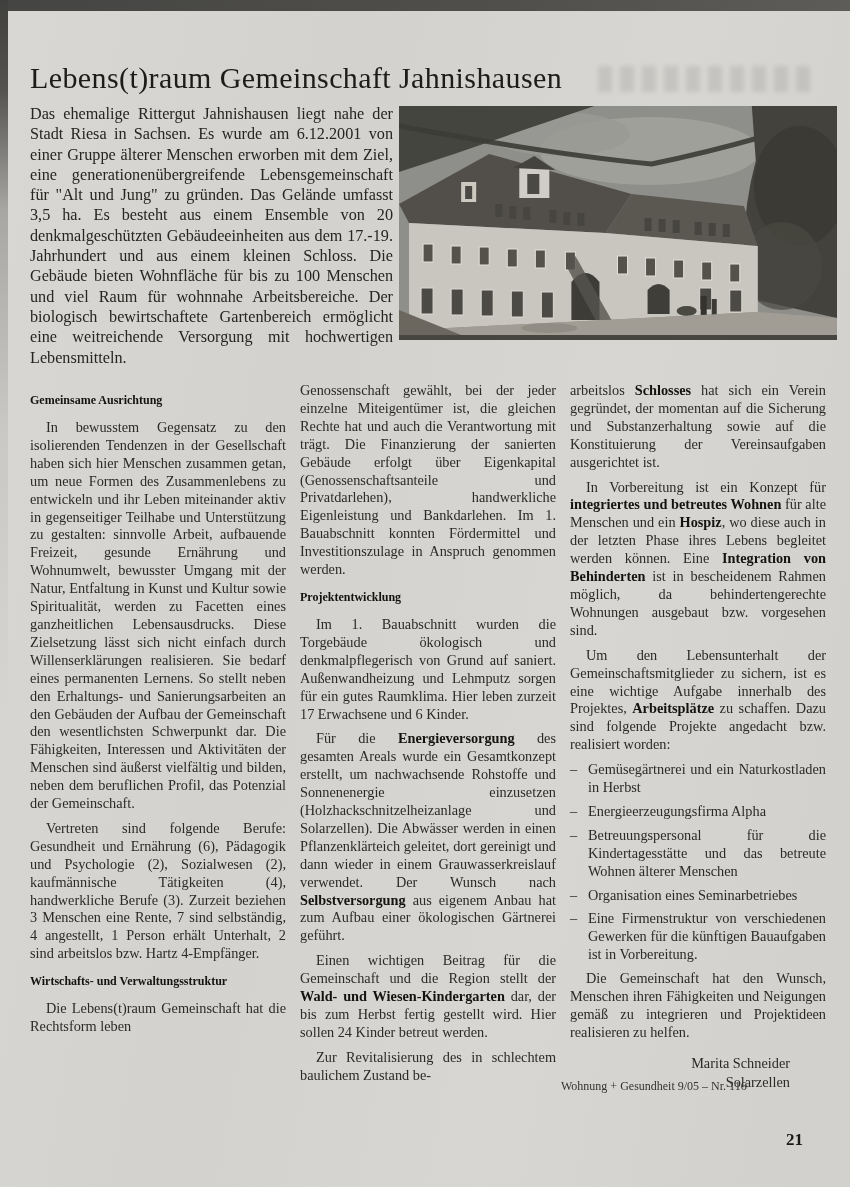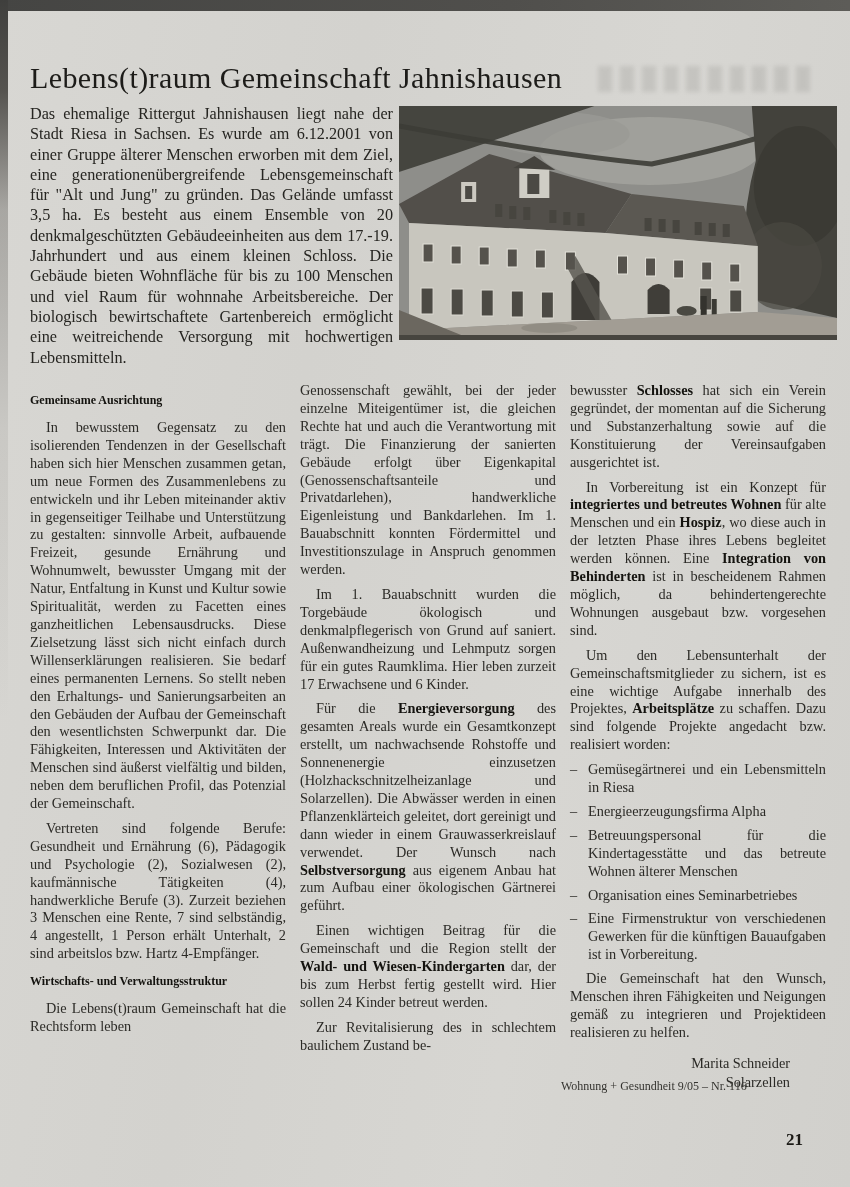--- a/index.html
+++ b/index.html
@@ -142,34 +142,35 @@
     <div class="col">
       <div class="heading">Gemeinsame Ausrichtung</div>
       <p class="ind">In bewusstem Gegensatz zu den isolierenden Tendenzen in der Gesellschaft haben sich hier Menschen zusammen getan, um neue Formen des Zusammenlebens zu entwickeln und ihr Leben miteinander aktiv in gegenseitiger Teilhabe und Unterstützung zu gestalten: sinnvolle Arbeit, aufbauende Freizeit, gesunde Ernährung und Wohnumwelt, bewusster Umgang mit der Natur, Entfaltung in Kunst und Kultur sowie Spiritualität, werden zu Facetten eines ganzheitlichen Lebensausdrucks. Diese Zielsetzung lässt sich nicht einfach durch Willenserklärungen realisieren. Sie bedarf eines permanenten Lernens. So stellt neben den Erhaltungs- und Sanierungsarbeiten an den Gebäuden der Aufbau der Gemeinschaft den wesentlichsten Schwerpunkt dar. Die Fähigkeiten, Interessen und Aktivitäten der Menschen sind äußerst vielfältig und bilden, neben dem beruflichen Profil, das Potenzial der Gemeinschaft.</p>
       <p class="ind">Vertreten sind folgende Berufe: Gesundheit und Ernährung (6), Pädagogik und Psychologie (2), Sozialwesen (2), kaufmännische Tätigkeiten (4), handwerkliche Berufe (3). Zurzeit beziehen 3 Menschen eine Rente, 7 sind selbständig, 4 angestellt, 1 Person erhält Unterhalt, 2 sind arbeitslos bzw. Hartz 4-Empfänger.</p>
       <div class="heading mt">Wirtschafts- und Verwaltungsstruktur</div>
       <p class="ind">Die Lebens(t)raum Gemeinschaft hat die Rechtsform leben</p>
     </div>
 
     <div class="col">
       <p>Genossenschaft gewählt, bei der jeder einzelne Miteigentümer ist, die gleichen Rechte hat und auch die Verantwortung mit trägt. Die Finanzierung der sanierten Gebäude erfolgt über Eigenkapital (Genossenschaftsanteile und Privatdarlehen), handwerkliche Eigenleistung und Bankdarlehen. Im 1. Bauabschnitt konnten Fördermittel und Investitionszulage in Anspruch genommen werden.</p>
+      <div class="heading mt">Projektentwicklung</div>
       <p class="ind">Im 1. Bauabschnitt wurden die Torgebäude ökologisch und denkmalpflegerisch von Grund auf saniert. Außenwandheizung und Lehmputz sorgen für ein gutes Raumklima. Hier leben zurzeit 17 Erwachsene und 6 Kinder.</p>
       <p class="ind"><span>Für die </span><b>Energieversorgung</b><span> des gesamten Areals wurde ein Gesamtkonzept erstellt, um nachwachsende Rohstoffe und Sonnenenergie einzusetzen (Holzhackschnitzelheizanlage und Solarzellen). Die Abwässer werden in einen Pflanzenklärteich geleitet, dort gereinigt und dann wieder in einem Grauwasserkreislauf verwendet. Der Wunsch nach </span><b>Selbstversorgung</b><span> aus eigenem Anbau hat zum Aufbau einer ökologischen Gärtnerei geführt.</span></p>
       <p class="ind"><span>Einen wichtigen Beitrag für die Gemeinschaft und die Region stellt der </span><b>Wald- und Wiesen-Kindergarten</b><span> dar, der bis zum Herbst fertig gestellt wird. Hier sollen 24 Kinder betreut werden.</span></p>
       <p class="ind">Zur Revitalisierung des in schlechtem baulichem Zustand be-</p>
     </div>
 
     <div class="col">
-      <p><span>bewusster </span><b>Schlosses</b><span> hat sich ein Verein gegründet, der momentan auf die Sicherung und Substanzerhaltung sowie auf die Konstituierung der Vereinsaufgaben ausgerichtet ist.</span></p>
+      <p><span>arbeitslos </span><b>Schlosses</b><span> hat sich ein Verein gegründet, der momentan auf die Sicherung und Substanzerhaltung sowie auf die Konstituierung der Vereinsaufgaben ausgerichtet ist.</span></p>
       <p class="ind"><span>In Vorbereitung ist ein Konzept für </span><b>integriertes und betreutes Wohnen</b><span> für alte Menschen und ein </span><b>Hospiz</b><span>, wo diese auch in der letzten Phase ihres Lebens begleitet werden können. Eine </span><b>Integration von Behinderten</b><span> ist in bescheidenem Rahmen möglich, da behindertengerechte Wohnungen ausgebaut bzw. vorgesehen sind.</span></p>
       <p class="ind"><span>Um den Lebensunterhalt der Gemeinschaftsmitglieder zu sichern, ist es eine wichtige Aufgabe innerhalb des Projektes, </span><b>Arbeitsplätze</b><span> zu schaffen. Dazu sind folgende Projekte angedacht bzw. realisiert worden:</span></p>
 
       <div class="bullet">
         <span class="dash">–</span>
-        <span class="btext">Gemüsegärtnerei und ein Lebensmitteln in Riesa</span>
+        <span class="btext">Gemüsegärtnerei und ein Naturkostladen in Herbst</span>
       </div>
       <div class="bullet">
         <span class="dash">–</span>
         <span class="btext">Energieerzeugungsfirma Alpha</span>
       </div>
       <div class="bullet">
         <span class="dash">–</span>
         <span class="btext">Betreuungspersonal für die Kindertagesstätte und das betreute Wohnen älterer Menschen</span>
       </div>
       <div class="bullet">

